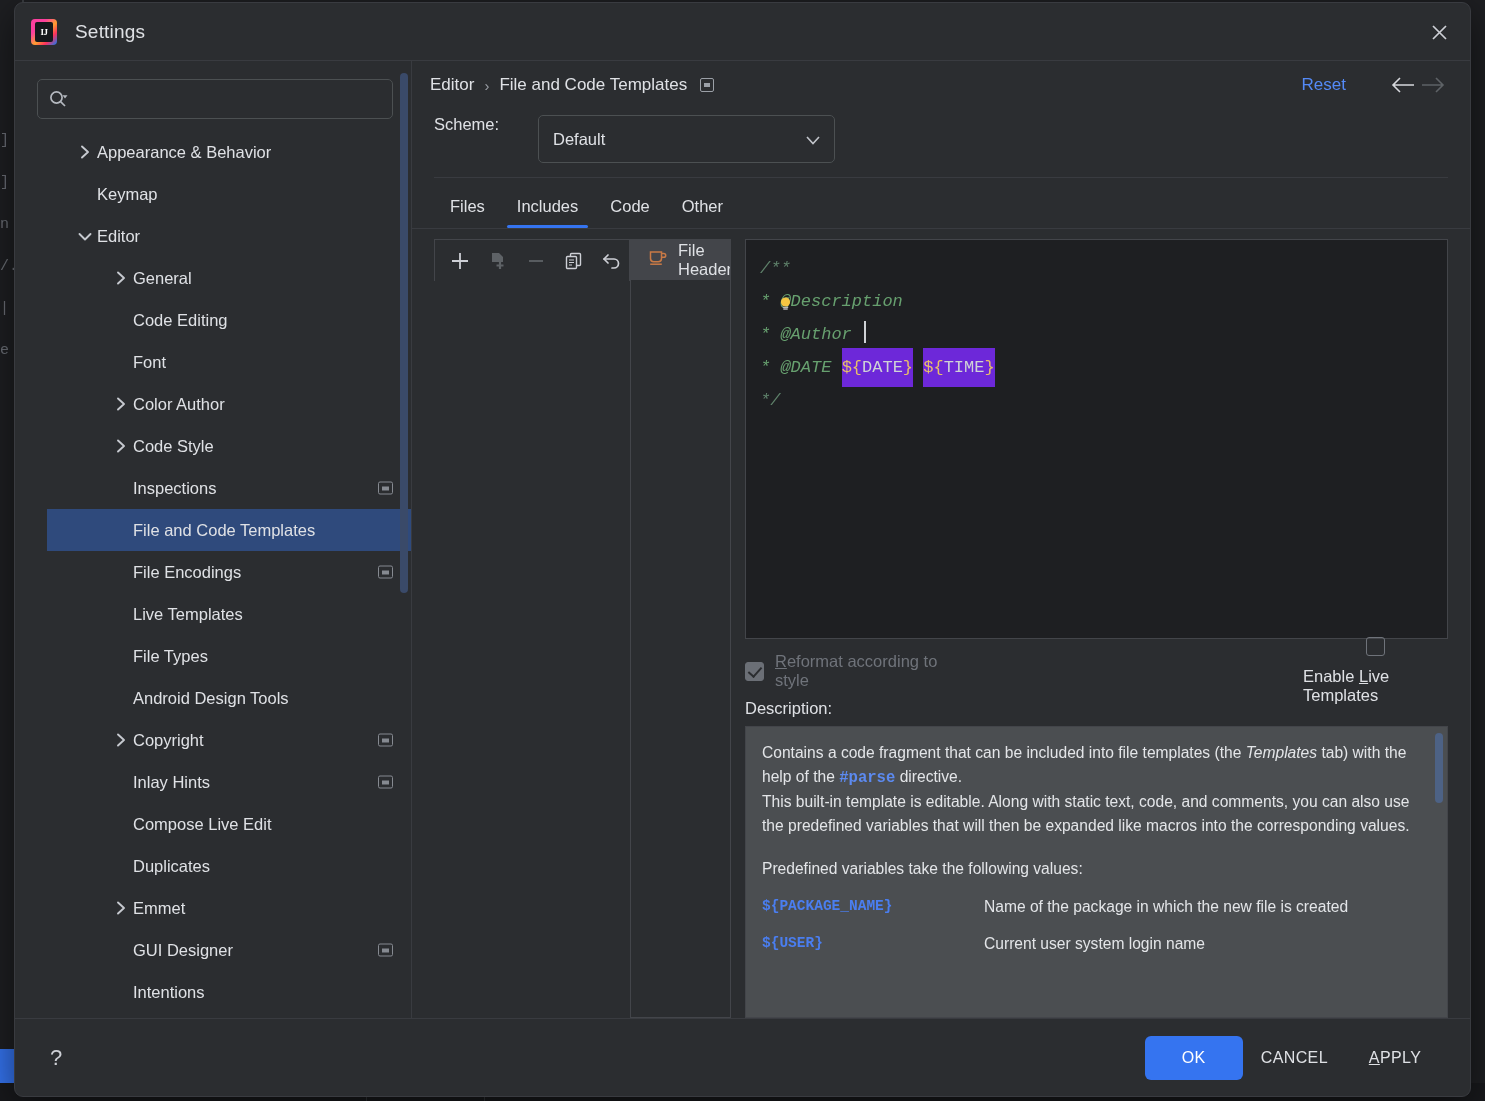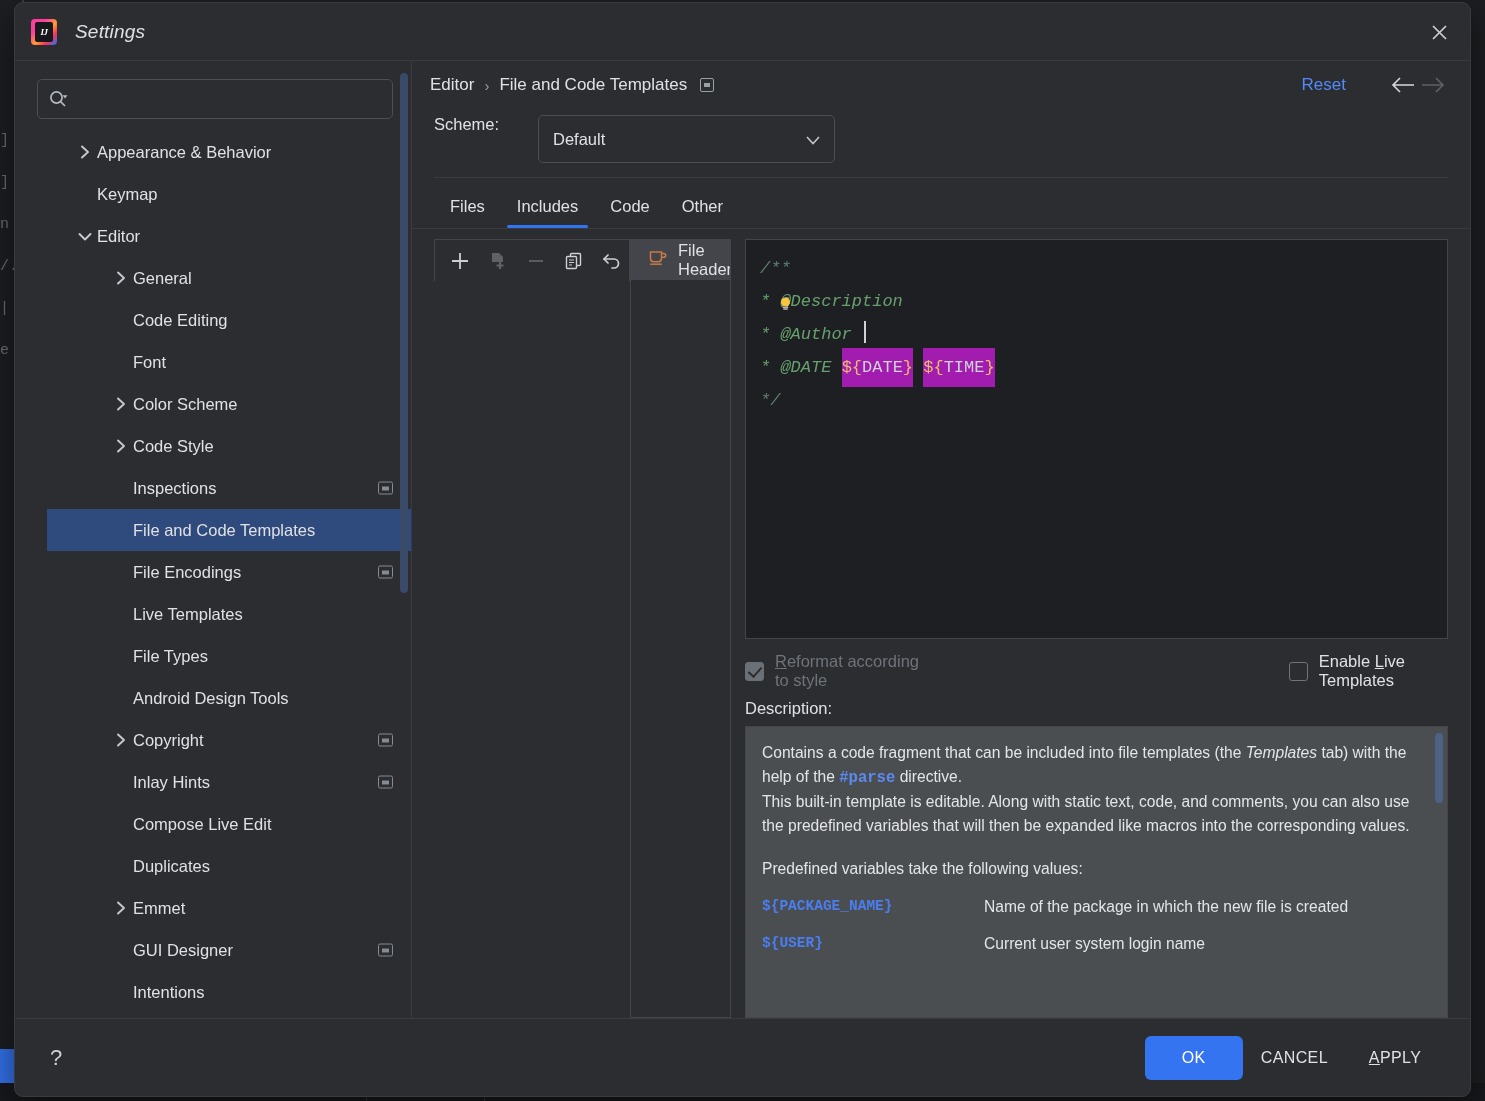--- a/index.html
+++ b/index.html
@@ -47,21 +47,20 @@
     display: flex; flex-direction: column;
     overflow: hidden;
   }
 
   
   #titlebar {
     height: 58px; flex: none;
     display: flex; align-items: center;
     border-bottom: 1px solid #393b40;
     position: relative;
-    font-style: italic;
   }
   #ij-logo {
     width: 26px; height: 26px; margin-left: 16px;
     position: relative; border-radius: 3px; flex: none;
   }
   #ij-logo .sq {
     position: absolute; inset: 0;
     background:
       linear-gradient(135deg,#fc3f9e 0%, #fc3f9e 30%, #fe9f2e 55%, #fe315d 75%, #087cfa 100%);
     border-radius: 4px;
@@ -217,21 +216,21 @@
     height: 400px; flex: none;
     background: #1e1f22; border: 1px solid #43454a;
     padding: 12px 14px;
     font-family: "Liberation Mono", monospace; font-size: 17px; line-height: 33px;
     color: #5f826b; overflow: hidden; position: relative; cursor: text;
   }
   .codeline { white-space: pre; position: relative; }
   .c-comment { color: #5f826b; font-style: italic; }
   .c-tag { color: #67a06f; font-style: italic; }
   .c-var {
-    background: #a21caf; color: #cfd2d6; padding: 10px 0;
+    background: #6d28d9; color: #cfd2d6; padding: 10px 0;
   }
   .c-var .br { color: #e8bf6a; }
   .caret {
     display: inline-block; width: 2px; height: 22px; background: #cfd2d6;
     vertical-align: -4px; margin-left: 2px;
   }
   .bulb {
     position: absolute; left: 18px; top: 5px; width: 15px; height: 15px;
   }
 
@@ -246,21 +245,21 @@
   }
   .ckbox.checked.disabled { background: #6b6f76; border-color: #6b6f76; }
   .ckbox.checked::after {
     content: ""; position: absolute; left: 5px; top: 1px;
     width: 6px; height: 11px; border: solid #2b2d30;
     border-width: 0 2.2px 2.2px 0; transform: rotate(42deg);
   }
   .ck-label { font-size: 16.5px; color: #dfe1e5; }
   .ck-label.disabled { color: #6f737a; }
   .ck-label u { text-decoration: underline; }
-  #ck2 { margin-left: 356px; }
+  #ck2 { margin-left: 356px; flex-direction: column; }
 
   #desc-label { font-size: 16.5px; color: #dfe1e5; margin: 2px 0 8px 0; flex: none; }
   #desc-panel {
     flex: 1; min-height: 0; background: #4b4e51;
     border: 1px solid #43454a;
     padding: 14px 18px 8px 16px;
     color: #e3e5e8; font-size: 15.6px; line-height: 23.5px;
     position: relative; overflow: hidden;
   }
   #desc-panel p { margin: 0; }
@@ -382,21 +381,21 @@
           <div class="node d1">
             <span class="arrow"></span>
             <span class="label">Font</span>
           </div>
           <div class="node d1">
             <span class="arrow">
               <svg width="11" height="14" viewBox="0 0 11 14">
                 <path d="M2 1.5 L8 7 L2 12.5" stroke="#c6c9cf" stroke-width="1.9" fill="none" stroke-linecap="round" stroke-linejoin="round"></path>
               </svg>
             </span>
-            <span class="label">Color Scheme</span>
+            <span class="label">Color Author</span>
           </div>
           <div class="node d1">
             <span class="arrow">
               <svg width="11" height="14" viewBox="0 0 11 14">
                 <path d="M2 1.5 L8 7 L2 12.5" stroke="#c6c9cf" stroke-width="1.9" fill="none" stroke-linecap="round" stroke-linejoin="round"></path>
               </svg>
             </span>
             <span class="label">Code Style</span>
           </div>
           <div class="node d1">

